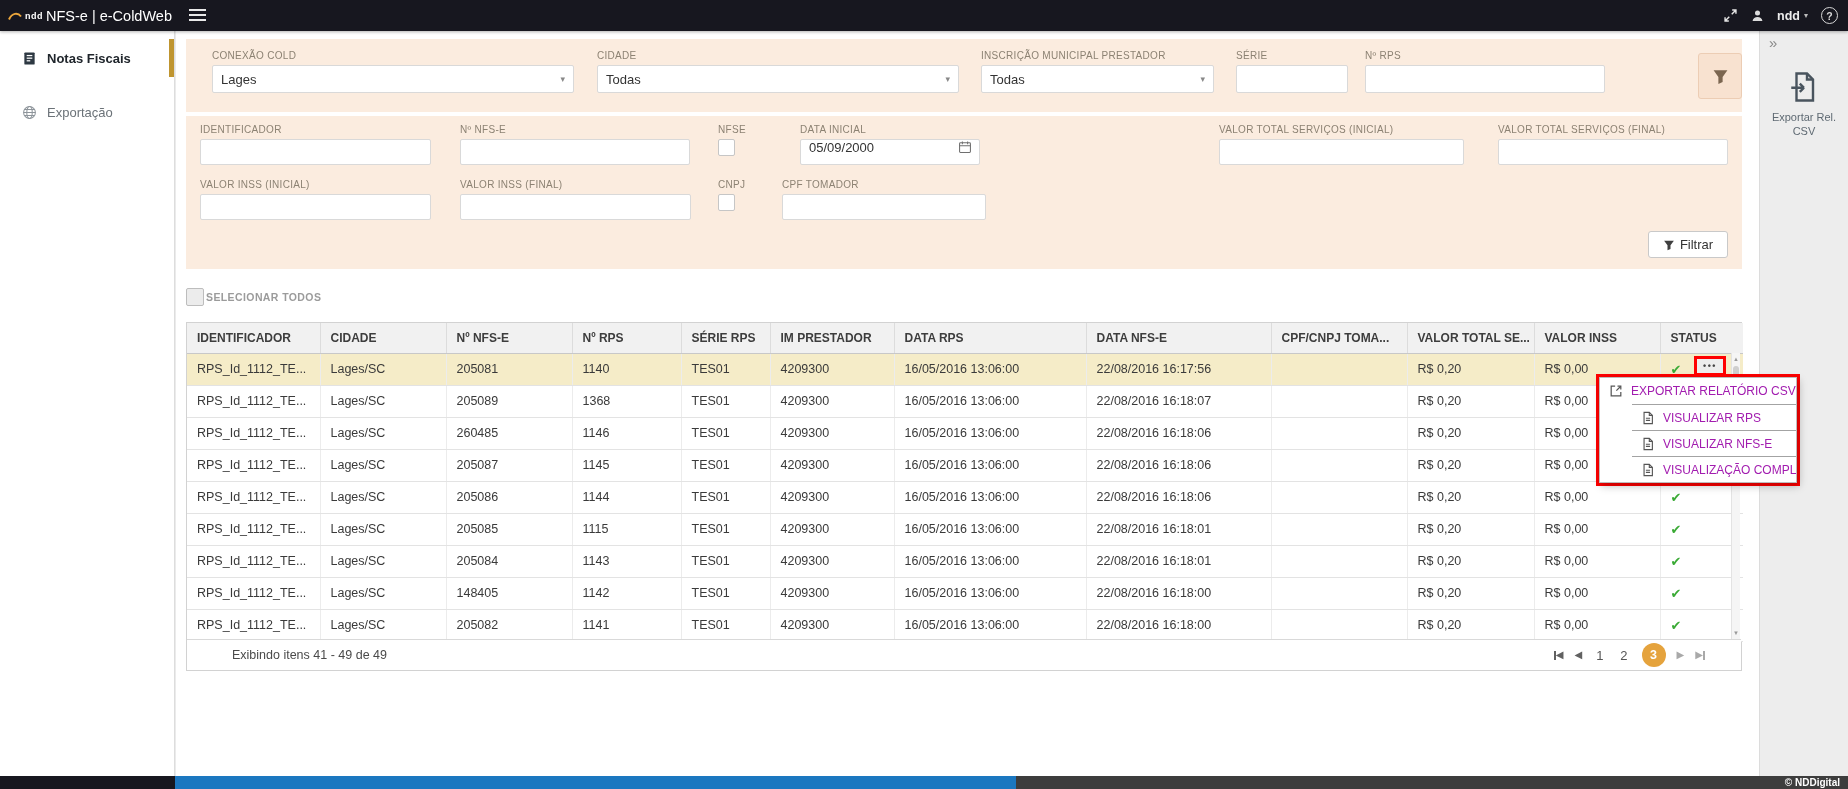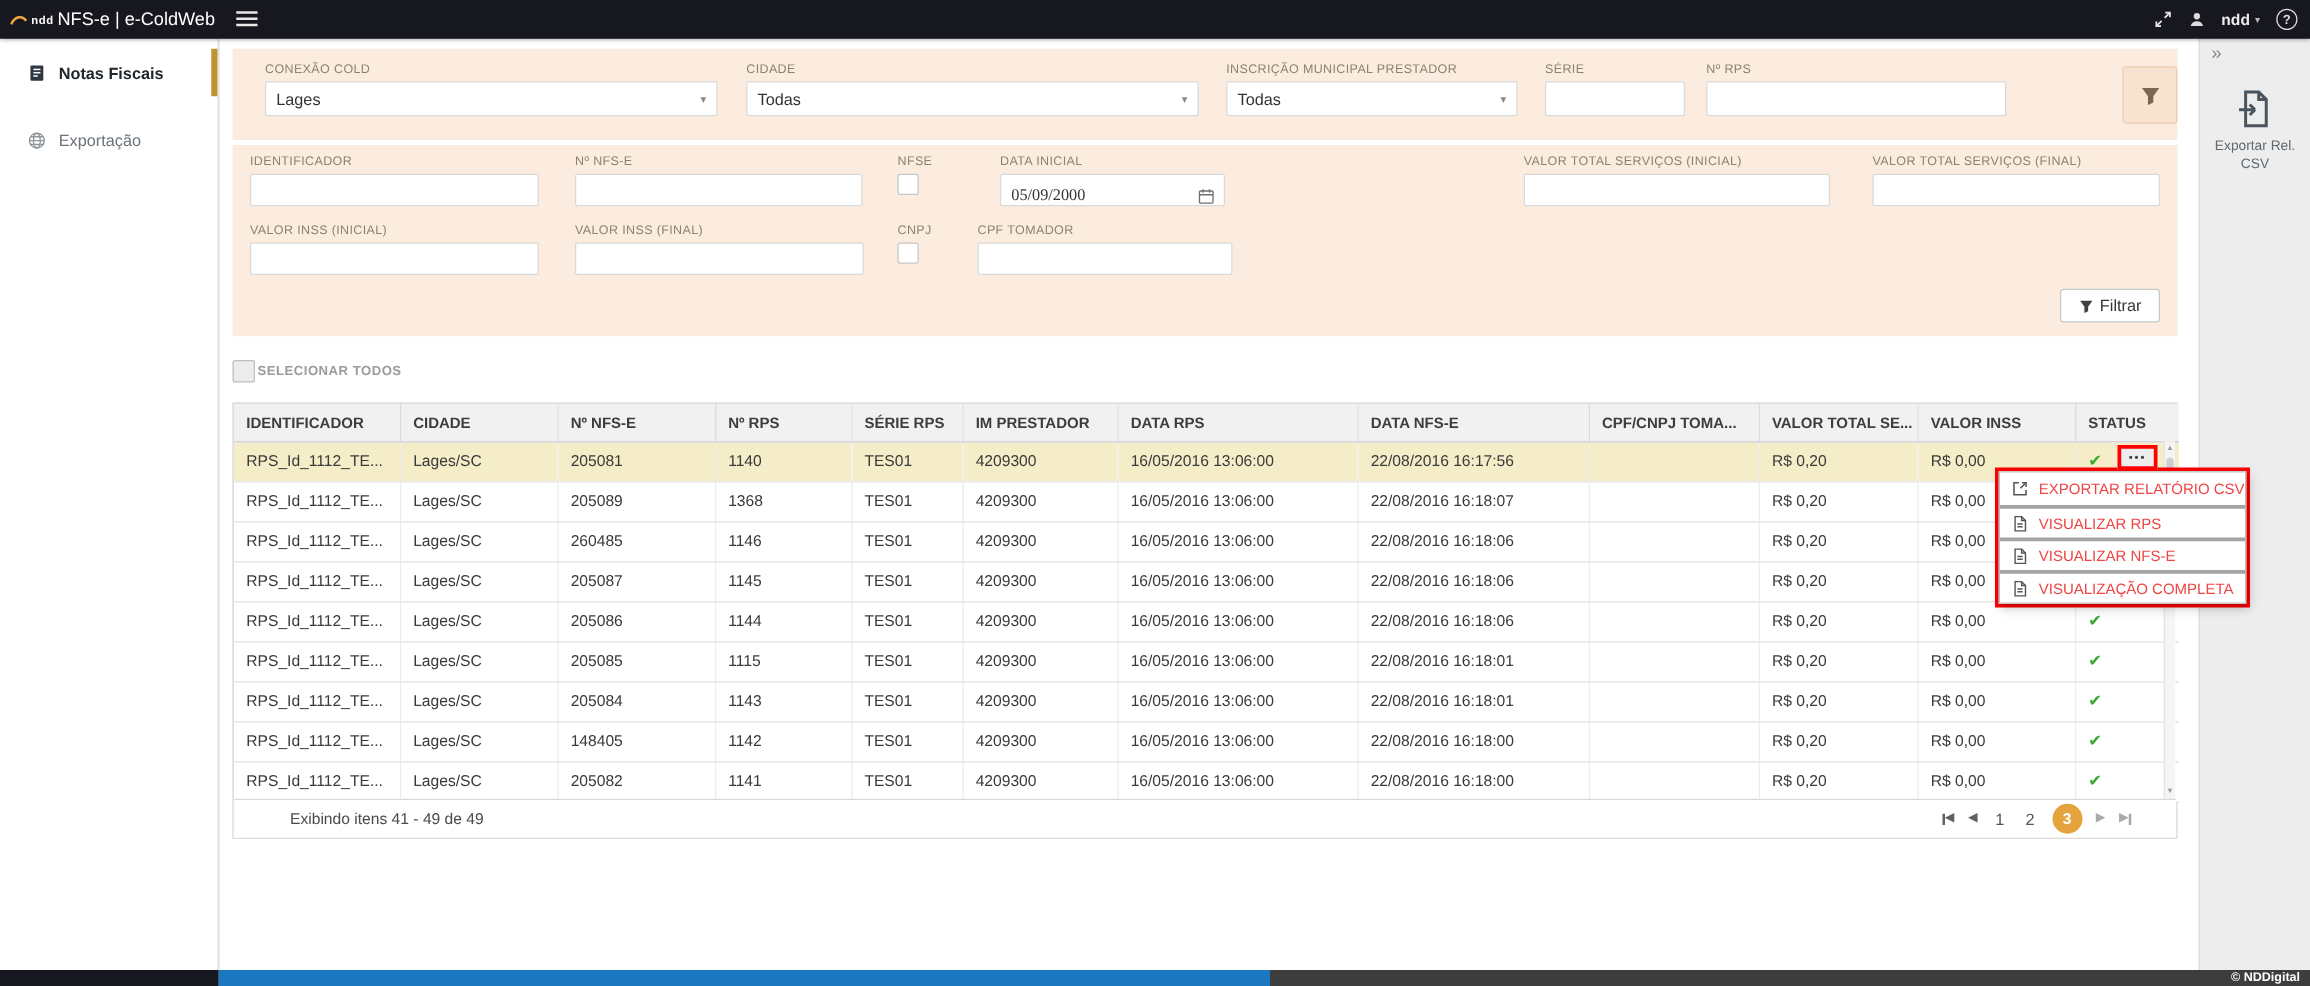--- a/index.html
+++ b/index.html
@@ -46,21 +46,21 @@
   .fpanel-b { top:116px; height:153px; }
   .ffield { position:absolute; }
   .fpanel-a .ffield { top:11px; }
   .fpanel-b .r2 { top:8px; }
   .fpanel-b .r3 { top:63px; }
   .flabel { font-size:10px; color:#8c8273; letter-spacing:.3px; margin-bottom:4px; white-space:nowrap; }
   .fselect { display:flex; align-items:center; justify-content:space-between; background:#fff; border:1px solid #d9d9d9; border-radius:2px; padding:0 8px; font-size:13px; color:#333; height:26px; }
   .fpanel-a .fselect, .fpanel-a .finput { height:28px; }
   .caret { color:#888; font-size:9px; }
   .finput { display:block; width:100%; background:#fff; border:1px solid #d9d9d9; border-radius:2px; height:26px; padding:0 8px; font-size:13px; color:#333; outline:none; font-family:inherit; }
-  .fdate { display:flex; align-items:flex-end; background:#fff; border:1px solid #d9d9d9; border-radius:2px; height:26px; padding:0 7px 0 8px; gap:4px;font-family:Liberation Serif, serif; }
+  .fdate { display:flex; align-items:flex-start; background:#fff; border:1px solid #d9d9d9; border-radius:2px; height:26px; padding:0 7px 0 8px; gap:4px; }
   .fdate input { border:none; outline:none; flex:1; min-width:0; font-size:13px; color:#333; background:transparent; padding:0; font-family:inherit; }
   .cbox { display:block; width:17px; height:17px; border:1px solid #c6c6c6; background:#fff; border-radius:2px; margin-top:2px; }
   .filter-toggle { position:absolute; left:1512px; top:14px; width:44px; height:46px; background:#f8e2d0; border:1px solid #eccdb4; border-radius:3px; display:flex; align-items:center; justify-content:center; }
   .filtrar-btn { position:absolute; left:1462px; top:115px; width:80px; height:27px; background:#fff; border:1px solid #c9c9c9; border-radius:3px; font-size:13px; color:#333; display:flex; align-items:center; justify-content:center; gap:5px; font-family:inherit; }
 
   
   .select-all { position:absolute; left:186px; top:288px; display:flex; align-items:center; gap:2px; z-index:5; }
   .cbox.big { width:18px; height:18px; background:#ececec; border:1px solid #bdbdbd; margin-top:0; }
   .sa-label { font-size:10.5px; font-weight:bold; letter-spacing:.4px; color:#9b9b9b; }
 
@@ -83,22 +83,22 @@
   .pg { display:flex; align-items:center; font-size:10px; line-height:1; }
   .pg.nav { color:#616161; }
   .pg.nav.disabled { color:#a9a9a9; }
   .pg .bar { width:2px; height:9px; background:currentColor; display:inline-block; }
   .pg.num { font-size:13px; color:#555; padding:0 3px; }
   .pg.num.active { width:24px; height:24px; border-radius:50%; background:#e5a33d; color:#fff; font-weight:bold; font-size:12.5px; display:flex; align-items:center; justify-content:center; padding:0; }
 
   
   .menu-annotation { position:absolute; left:1596px; top:374px; border:3px solid #ff0000; background:#fff; z-index:65; }
   .context-menu { width:198px; background:#fff; border:1px solid #bdbdbd; box-shadow:2px 3px 8px rgba(0,0,0,.25); }
-  .menu-item { height:26px; display:flex; align-items:center; gap:8px; padding:0 9px; font-size:12px; color:#ef4444; white-space:nowrap; overflow:hidden; }
-  .menu-item + .menu-item { border-top:3px solid #a3a3a3; }
+  .menu-item { height:26px; display:flex; align-items:center; gap:8px; padding:0 9px; font-size:12px; color:#a21caf; white-space:nowrap; overflow:hidden; }
+  .menu-item + .menu-item { border-top:1px solid #a3a3a3;margin-left:32px; }
   .mi-icon { display:flex; align-items:center; }
   .ellipsis-annotation { position:absolute; left:1694px; top:356px; width:32px; height:20px; border:3px solid #ff0000; background:#ededed; display:flex; align-items:center; justify-content:center; z-index:70; }
   .dots { font-size:9px; letter-spacing:1.5px; color:#444; font-weight:bold; line-height:1; }
 
   
   .statusbar { position:absolute; left:0; bottom:0; width:1848px; height:13px; display:flex; z-index:50; }
   .sb-dark { width:175px; background:#17171f; }
   .sb-blue { width:841px; background:#1b77c0; }
   .sb-gray { flex:1; background:#3d3d3d; display:flex; align-items:center; justify-content:flex-end; padding-right:8px; }
   .sb-gray span { color:#fff; font-size:10px; font-weight:bold; line-height:1; }

